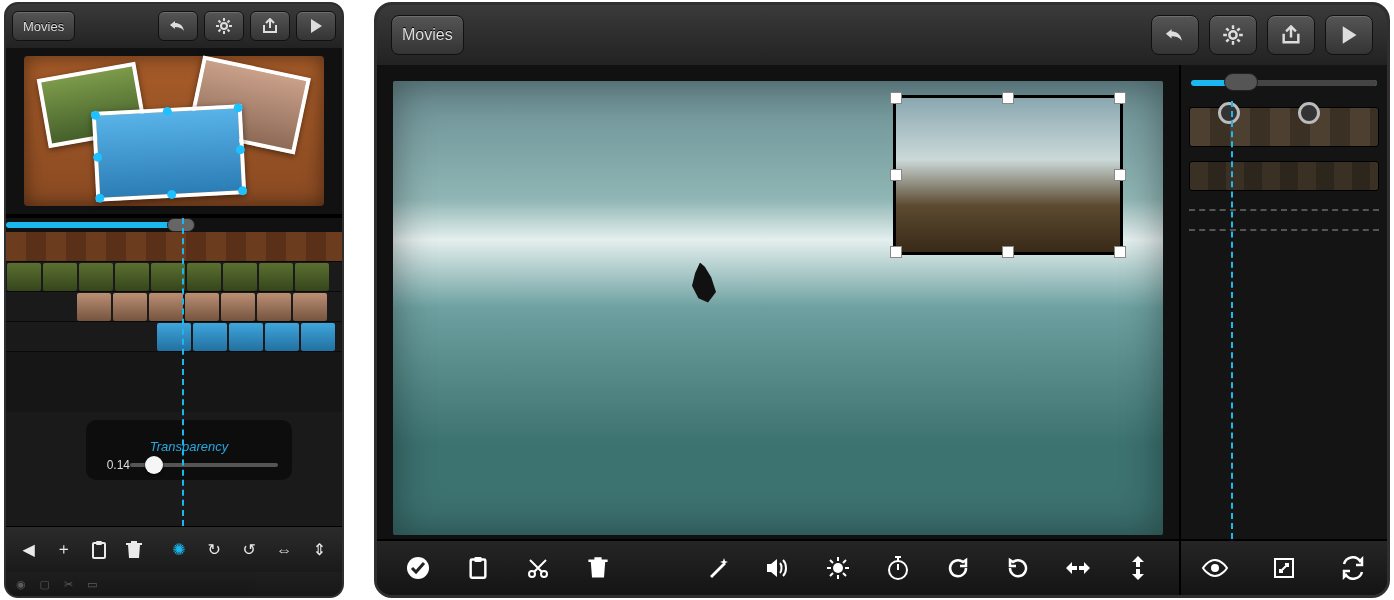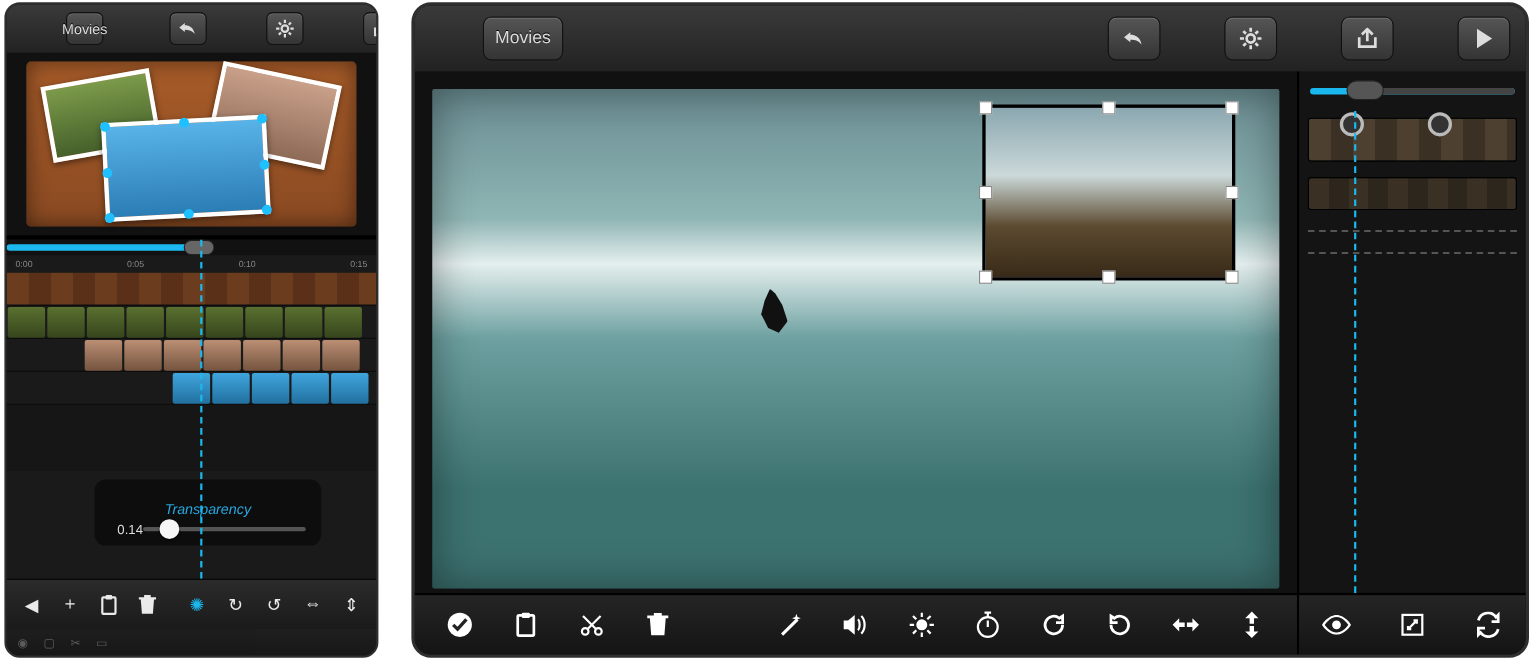--- a/index.html
+++ b/index.html
@@ -39,21 +39,20 @@
     color: #ddd;
     height: 30px;
     min-width: 34px;
     padding: 0 10px;
     display: flex;
     align-items: center;
     justify-content: center;
     font-size: 13px;
     text-shadow: 0 -1px 0 #000;
     box-shadow: inset 0 1px 0 rgba(255,255,255,.15);
-    margin-left: 48px;
   }
   .btn.square { width:40px; padding:0; }
   .spacer { flex: 1; }
   .icon { display:inline-flex; }
   .icon svg { display:block; }
 
   .preview-phone {
     height: 170px;
     background: #111;
     border-bottom: 4px solid #000;
@@ -230,26 +229,20 @@
           <div class="handle" style="right:-5px;top:calc(50% - 4px)"></div>
       </div>
     </div>
   </div>
 
   <div class="timeline-area playhead-line">
     <div class="scrub-bar">
       <div class="scrub-fill"></div>
         <div class="scrub-knob"></div>
     </div>
-    <div class="ruler">
-      <span>0:00</span>
-      <span>0:05</span>
-      <span>0:10</span>
-      <span>0:15</span>
-    </div>
     <div class="track bg"></div>
     <div class="track">
       <div class="thumbs">
           <div class="thumb g"></div>
           <div class="thumb g"></div>
           <div class="thumb g"></div>
           <div class="thumb g"></div>
           <div class="thumb g"></div>
           <div class="thumb g"></div>
           <div class="thumb g"></div>

